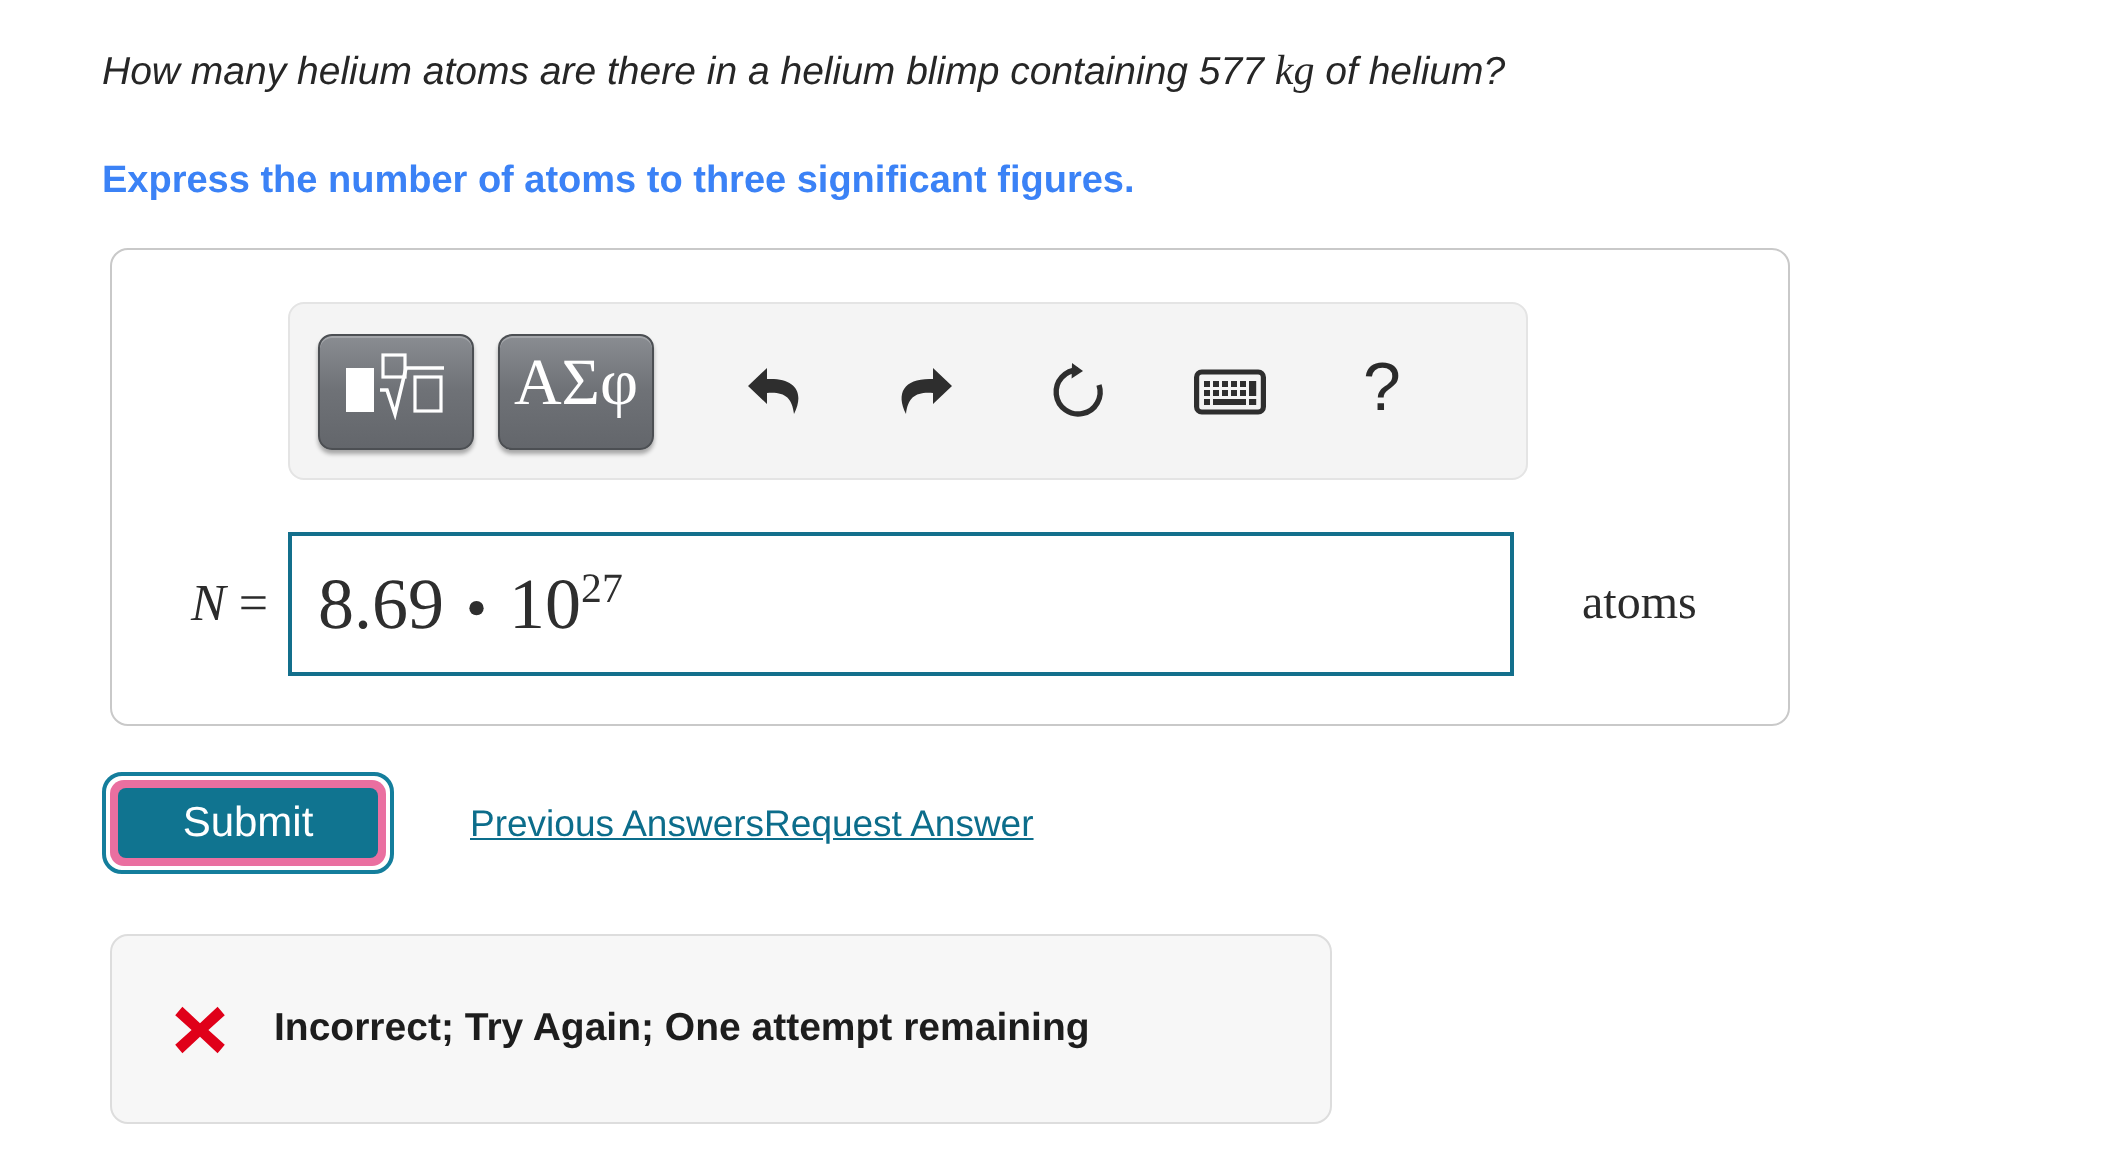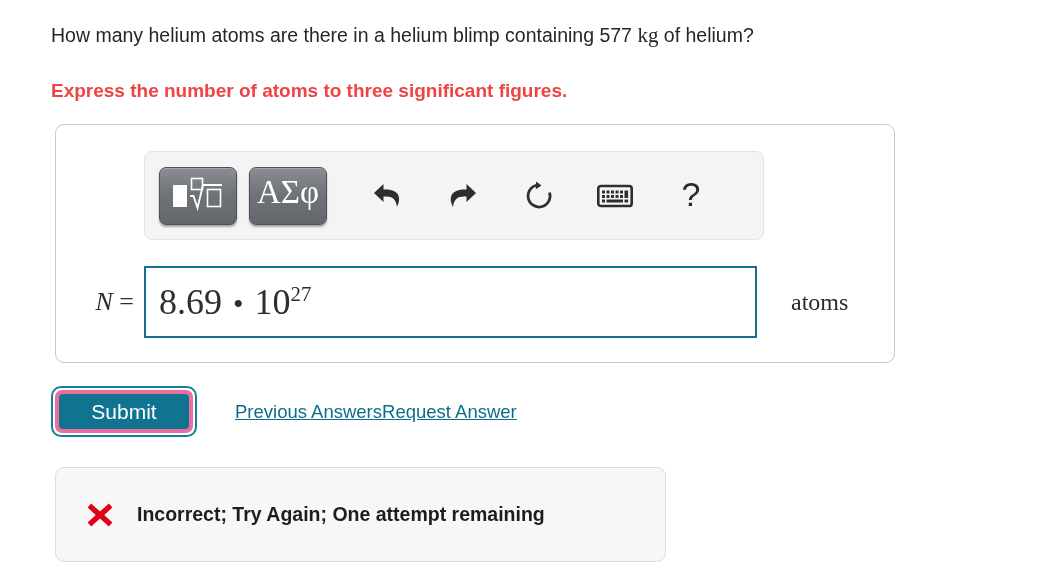--- a/index.html
+++ b/index.html
@@ -19,33 +19,34 @@
 
   
   .question-line {
     position: absolute;
     left: 51px;
     top: 22px;
     font-size: 19.5px;
     line-height: 26px;
     color: #262626;
     white-space: nowrap;
+    font-style: italic;
   }
   .question-line .unit-serif {
     font-family: "Liberation Serif", serif;
     font-size: 21px;
   }
   .instruction-line {
     position: absolute;
     left: 51px;
     top: 78px;
     font-size: 19px;
     line-height: 26px;
     font-weight: bold;
-    color: #ef4444;
+    color: #3b82f6;
     white-space: nowrap;
   }
 
   
   .answer-panel {
     position: absolute;
     left: 55px;
     top: 124px;
     width: 840px;
     height: 239px;

